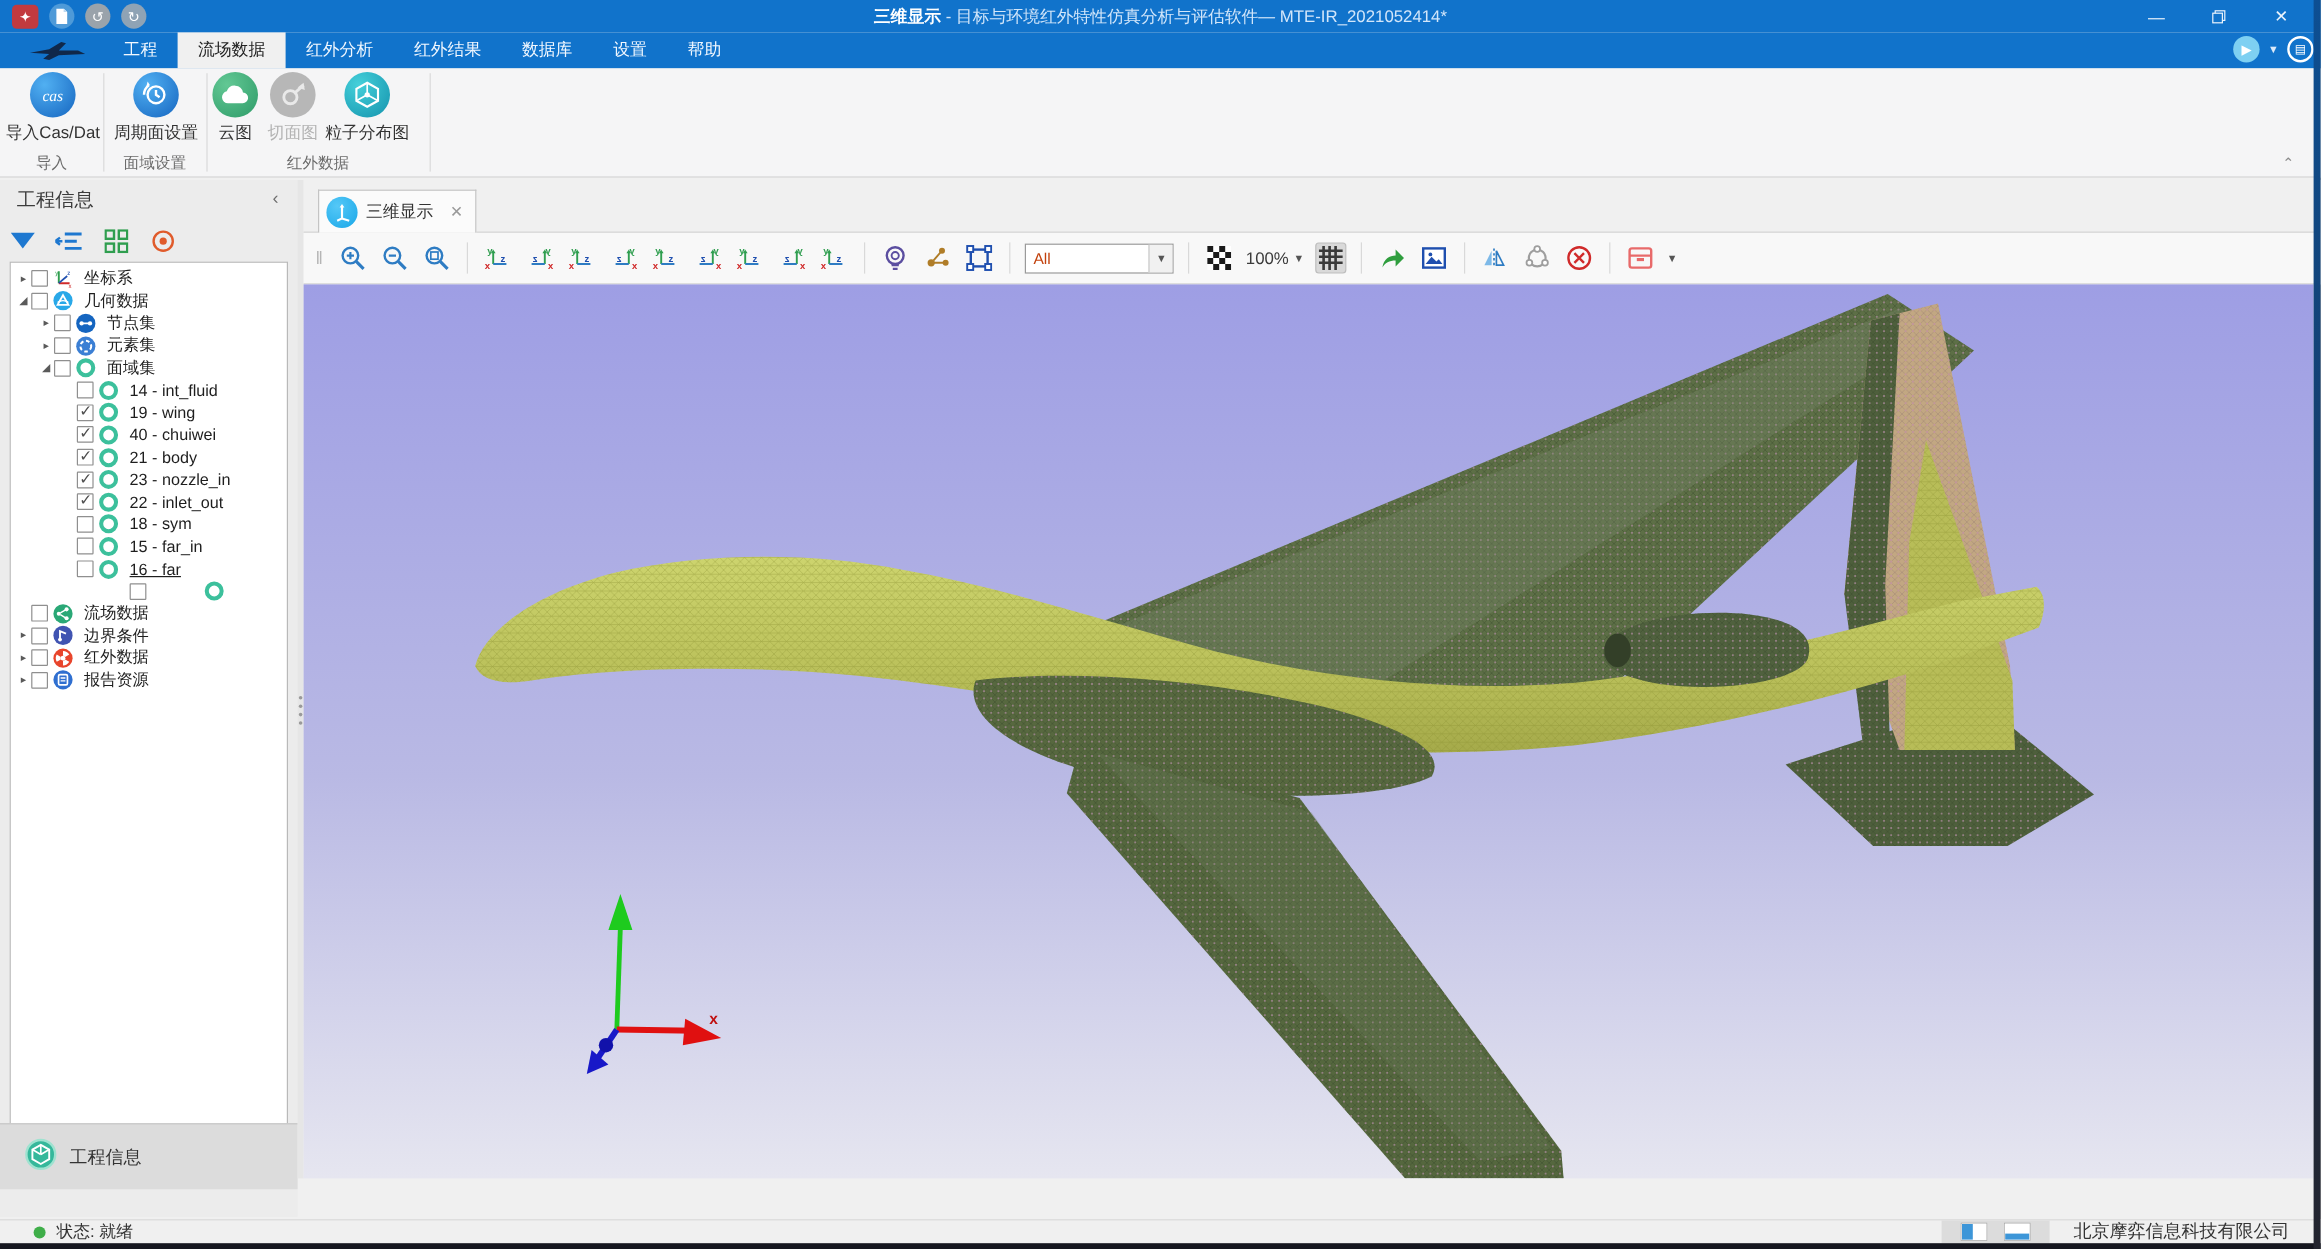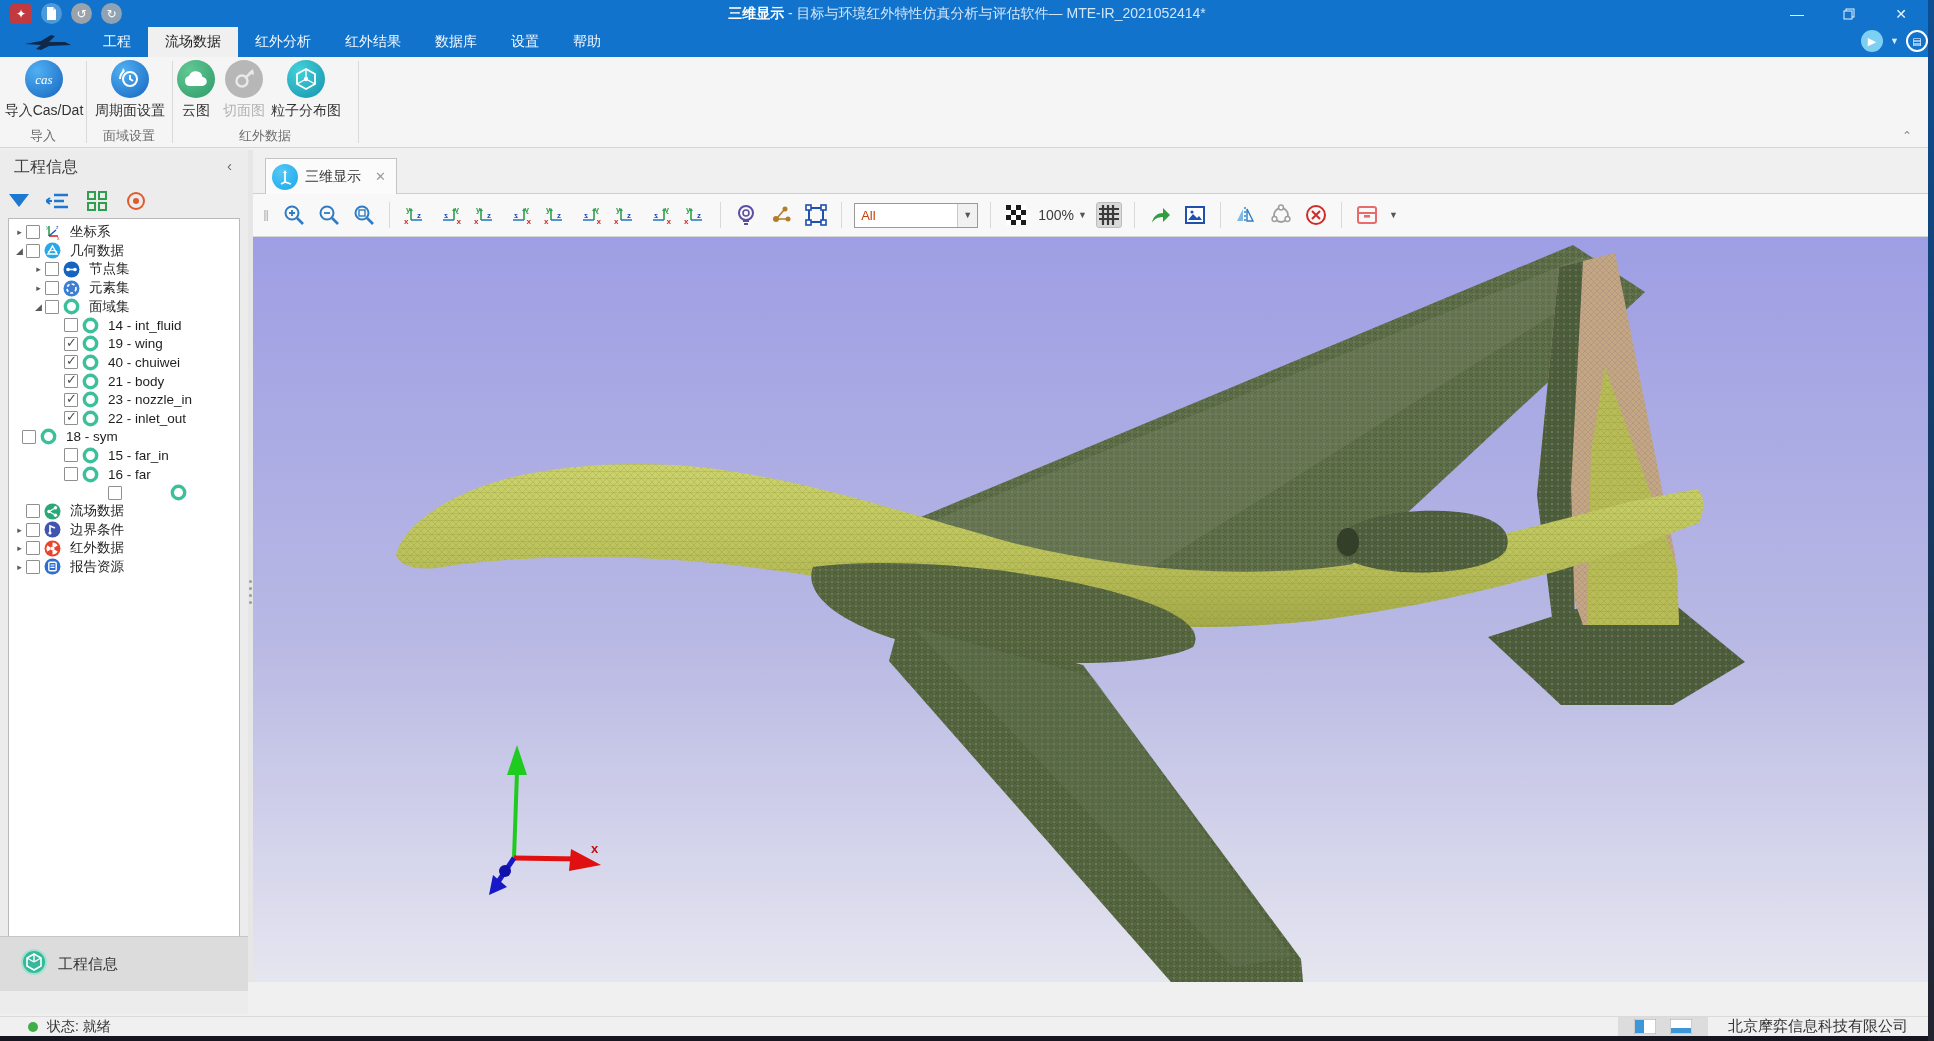--- a/index.html
+++ b/index.html
@@ -359,41 +359,41 @@
         <div class="tree-row" style="padding-left: 42px;">
           <span class="tr-exp"></span>
           <span class="tr-cb checked"></span>
           <span class="tr-icon">
             <svg width="17" height="17" viewBox="0 0 17 17">
               <circle cx="8.5" cy="8.5" r="6.2" fill="none" stroke="#3cc09c" stroke-width="3.4"></circle>
             </svg>
           </span>
           <span class="tr-label">22 - inlet_out</span>
         </div>
-        <div class="tree-row" style="">
+        <div class="tree-row" style="padding-left: 42px;">
           <span class="tr-exp"></span>
           <span class="tr-cb"></span>
           <span class="tr-icon">
             <svg width="17" height="17" viewBox="0 0 17 17">
               <circle cx="8.5" cy="8.5" r="6.2" fill="none" stroke="#3cc09c" stroke-width="3.4"></circle>
             </svg>
           </span>
           <span class="tr-label">18 - sym</span>
         </div>
         <div class="tree-row" style="padding-left: 42px;">
           <span class="tr-exp"></span>
           <span class="tr-cb"></span>
           <span class="tr-icon">
             <svg width="17" height="17" viewBox="0 0 17 17">
               <circle cx="8.5" cy="8.5" r="6.2" fill="none" stroke="#3cc09c" stroke-width="3.4"></circle>
             </svg>
           </span>
           <span class="tr-label">15 - far_in</span>
         </div>
-        <div class="tree-row" style="padding-left: 42px;">
+        <div class="tree-row" style="padding-left: 42px; text-decoration: underline;">
           <span class="tr-exp"></span>
           <span class="tr-cb"></span>
           <span class="tr-icon">
             <svg width="17" height="17" viewBox="0 0 17 17">
               <circle cx="8.5" cy="8.5" r="6.2" fill="none" stroke="#3cc09c" stroke-width="3.4"></circle>
             </svg>
           </span>
           <span class="tr-label">16 - far</span>
         </div>
         <div class="tree-row" style="padding-left: 42px; gap: 44px;">

